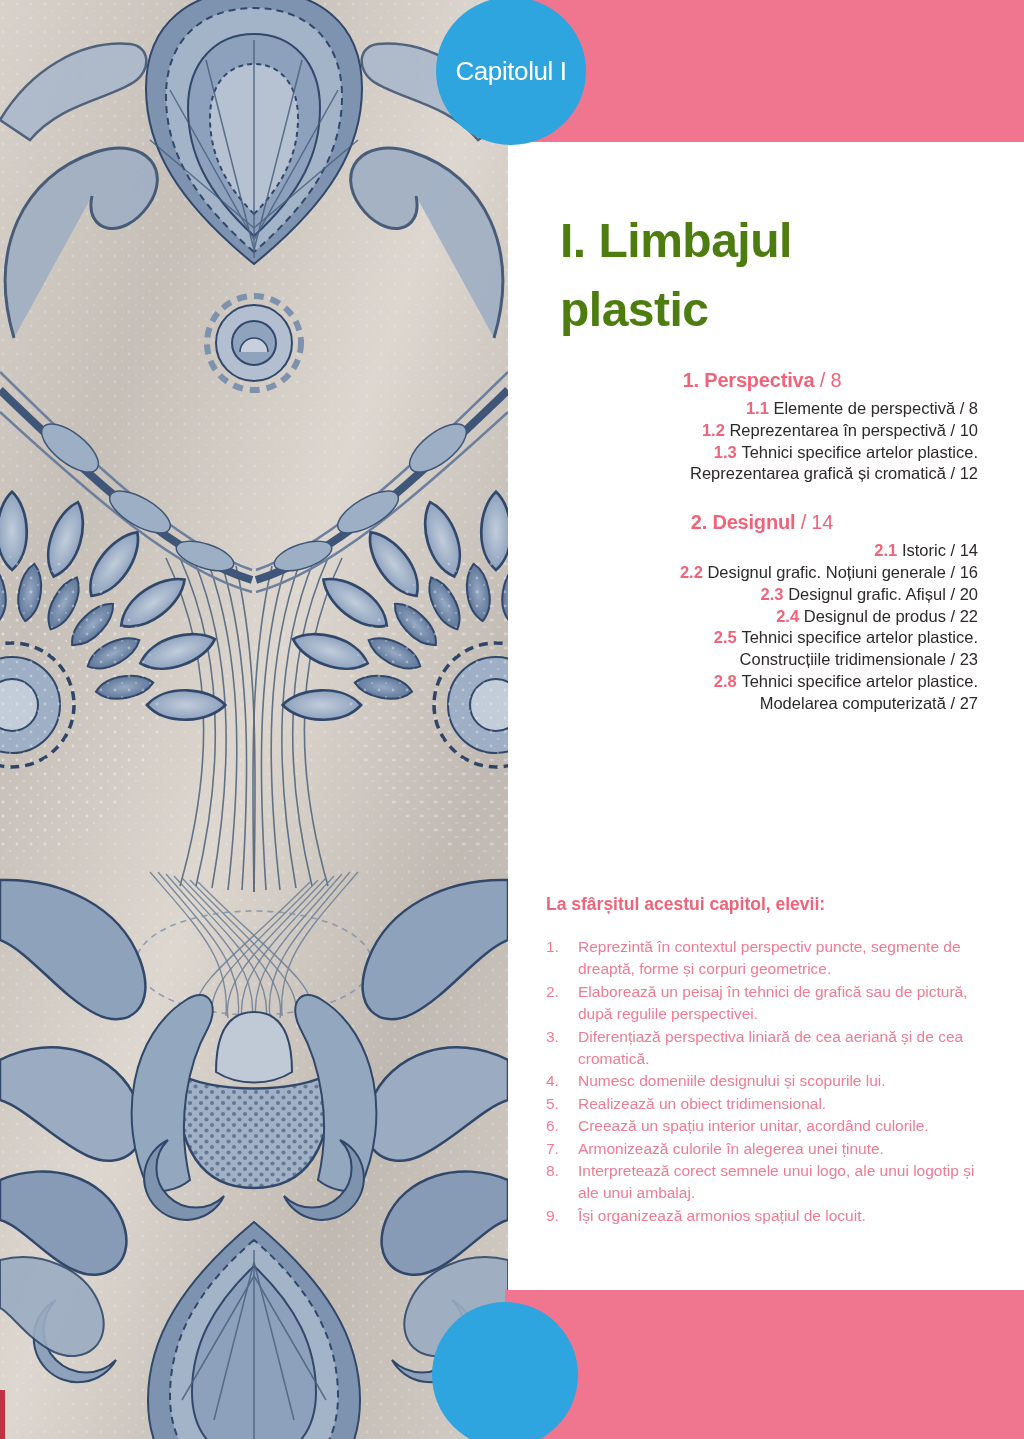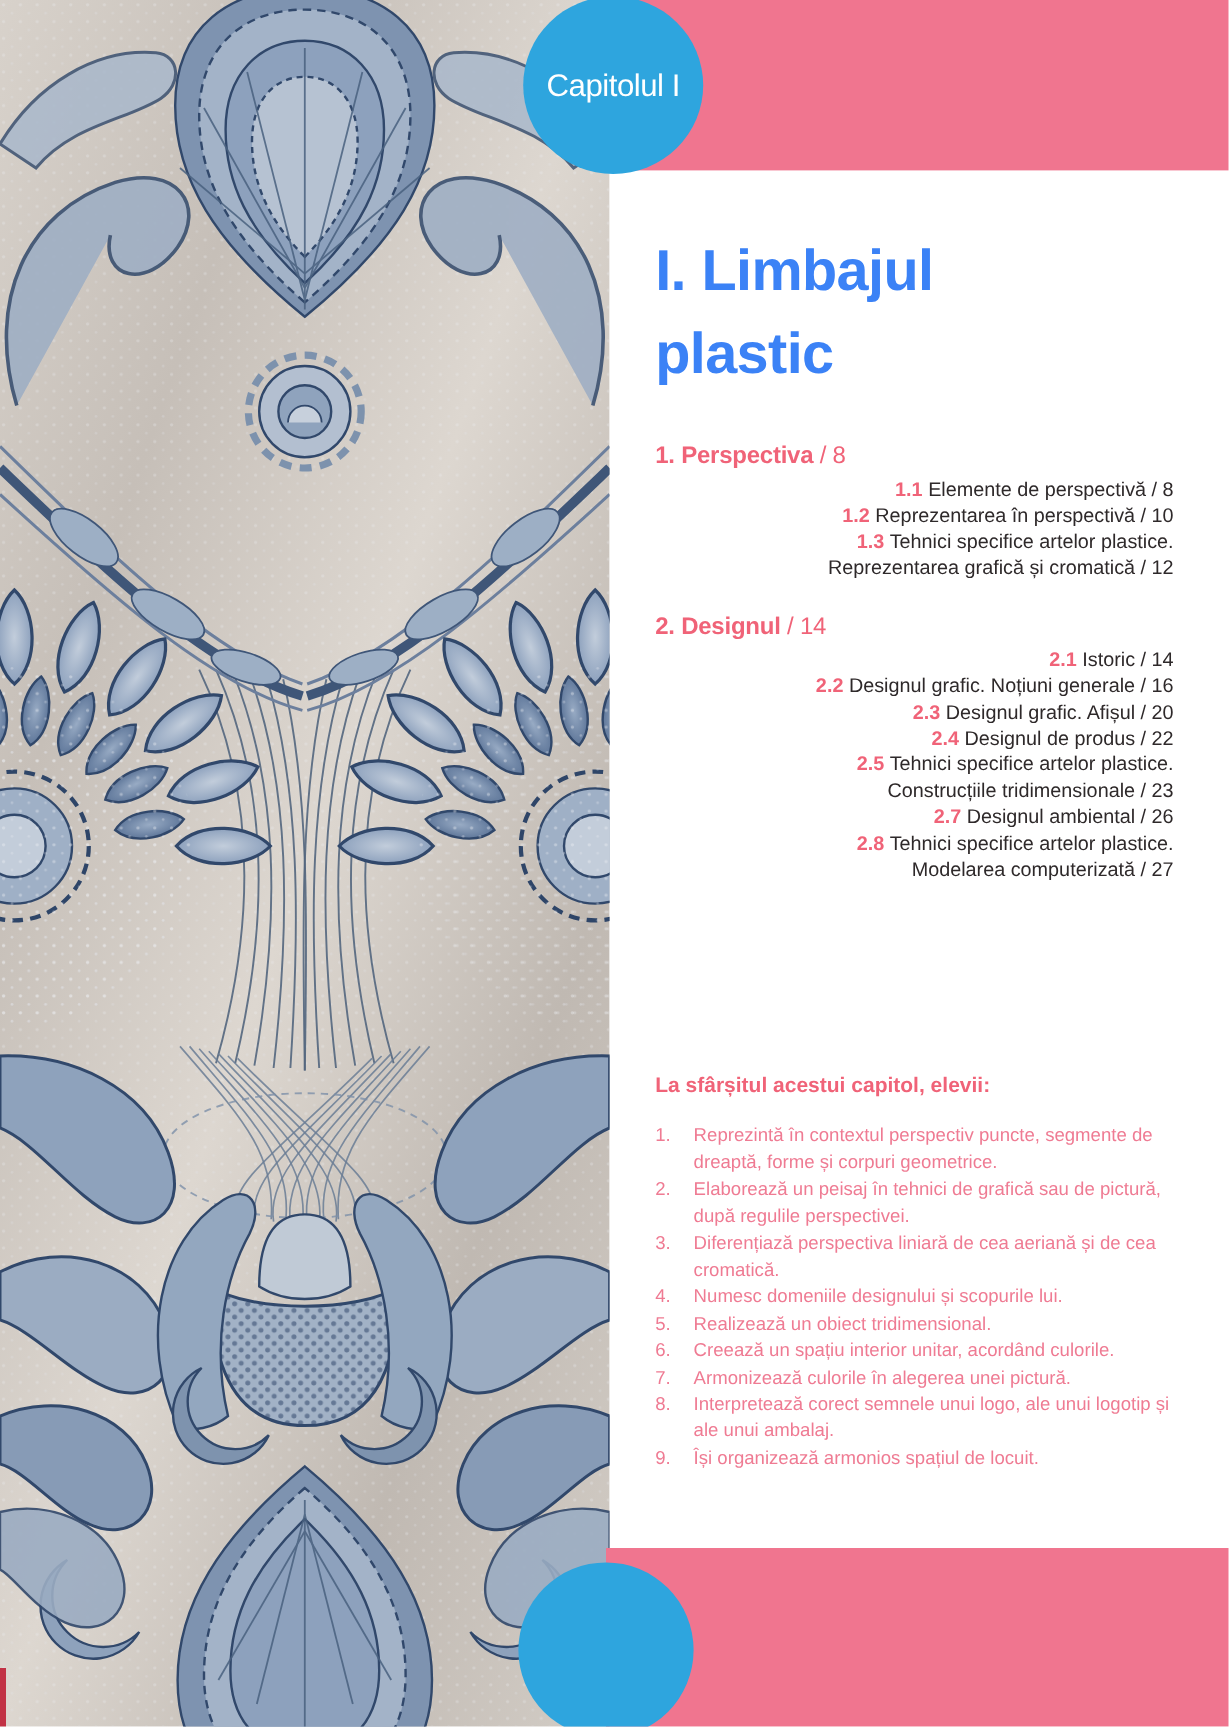--- a/index.html
+++ b/index.html
@@ -11,26 +11,26 @@
   .band-top{position:absolute;left:505px;top:0;width:519px;height:142px;background:#f0758f;}
   .band-bottom{position:absolute;left:505px;top:1290px;width:519px;height:149px;background:#f0758f;}
 
   .chapter-circle{position:absolute;left:436px;top:-3px;width:150px;height:148px;border-radius:50%;
         background:#2ea5de;display:flex;align-items:center;justify-content:center;}
   .chapter-circle span{color:#ffffff;font-size:26px;font-weight:normal;letter-spacing:-0.4px;}
 
   .circle-bottom{position:absolute;left:432px;top:1302px;width:146px;height:146px;border-radius:50%;background:#2ea5de;}
 
   .page-title{position:absolute;left:546px;top:192px;width:440px;
-        font-size:48px;line-height:1.44;font-weight:bold;color:#3b82f6;
-        letter-spacing:-0.5px;white-space:pre-line;margin:0;}
+        font-size:48px;line-height:1.44;font-weight:bold;color:#4d7c0f;
+        letter-spacing:-0.5px;white-space:pre-line;margin:14px;}
 
   .toc{position:absolute;left:546px;top:367px;width:432px;}
   .toc-section + .toc-section{margin-top:24px;}
-  .toc-heading{font-size:20px;line-height:26px;font-weight:bold;letter-spacing:-0.2px;margin-bottom:5px;}
+  .toc-heading{font-size:20px;line-height:26px;font-weight:bold;letter-spacing:-0.2px;margin-bottom:5px;text-align:center;}
   .toc-heading-page{font-weight:normal;}
   .theme-salmon .toc-heading{color:#f06378;}
   .theme-magenta .toc-heading{color:#e6078a;}
   .toc-line{font-size:16.5px;line-height:21.8px;color:#2e292a;white-space:nowrap;text-align:right;}
   .toc-num{font-weight:bold;}
   .theme-salmon .toc-num{color:#f06378;}
   .theme-magenta .toc-num{color:#e6078a;}
   .theme-magenta .toc-text{color:#2aa7df;}
 
   .objectives-heading{position:absolute;left:546px;top:894px;margin:0;
@@ -214,21 +214,20 @@
         <div class="toc-line"><span class="toc-text">Reprezentarea grafică și cromatică / 12</span></div>
       </div>
       <div class="toc-section theme-salmon">
         <div class="toc-heading"><span class="toc-heading-title">2. Designul</span><span class="toc-heading-page"> / 14</span></div>
         <div class="toc-line"><span class="toc-num">2.1 </span><span class="toc-text">Istoric / 14</span></div>
         <div class="toc-line"><span class="toc-num">2.2 </span><span class="toc-text">Designul grafic. Noțiuni generale / 16</span></div>
         <div class="toc-line"><span class="toc-num">2.3 </span><span class="toc-text">Designul grafic. Afișul / 20</span></div>
         <div class="toc-line"><span class="toc-num">2.4 </span><span class="toc-text">Designul de produs / 22</span></div>
         <div class="toc-line"><span class="toc-num">2.5 </span><span class="toc-text">Tehnici specifice artelor plastice.</span></div>
         <div class="toc-line"><span class="toc-text">Construcțiile tridimensionale / 23</span></div>
-        <div class="toc-line"><span class="toc-num">2.7 </span><span class="toc-text">Designul ambiental / 26</span></div>
         <div class="toc-line"><span class="toc-num">2.8 </span><span class="toc-text">Tehnici specifice artelor plastice.</span></div>
         <div class="toc-line"><span class="toc-text">Modelarea computerizată / 27</span></div>
       </div>
     </div>
 
   <h2 class="objectives-heading">La sfârșitul acestui capitol, elevii:</h2>
   <div class="objectives">
       <div class="obj-item">
         <span class="obj-num">1.</span>
         <span class="obj-text">Reprezintă în contextul perspectiv puncte, segmente de dreaptă, forme și corpuri geometrice.</span>
@@ -248,21 +247,21 @@
       <div class="obj-item">
         <span class="obj-num">5.</span>
         <span class="obj-text">Realizează un obiect tridimensional.</span>
       </div>
       <div class="obj-item">
         <span class="obj-num">6.</span>
         <span class="obj-text">Creează un spațiu interior unitar, acordând culorile.</span>
       </div>
       <div class="obj-item">
         <span class="obj-num">7.</span>
-        <span class="obj-text">Armonizează culorile în alegerea unei pictură.</span>
+        <span class="obj-text">Armonizează culorile în alegerea unei ținute.</span>
       </div>
       <div class="obj-item">
         <span class="obj-num">8.</span>
         <span class="obj-text">Interpretează corect semnele unui logo, ale unui logotip și ale unui ambalaj.</span>
       </div>
       <div class="obj-item">
         <span class="obj-num">9.</span>
         <span class="obj-text">Își organizează armonios spațiul de locuit.</span>
       </div>
     </div>

